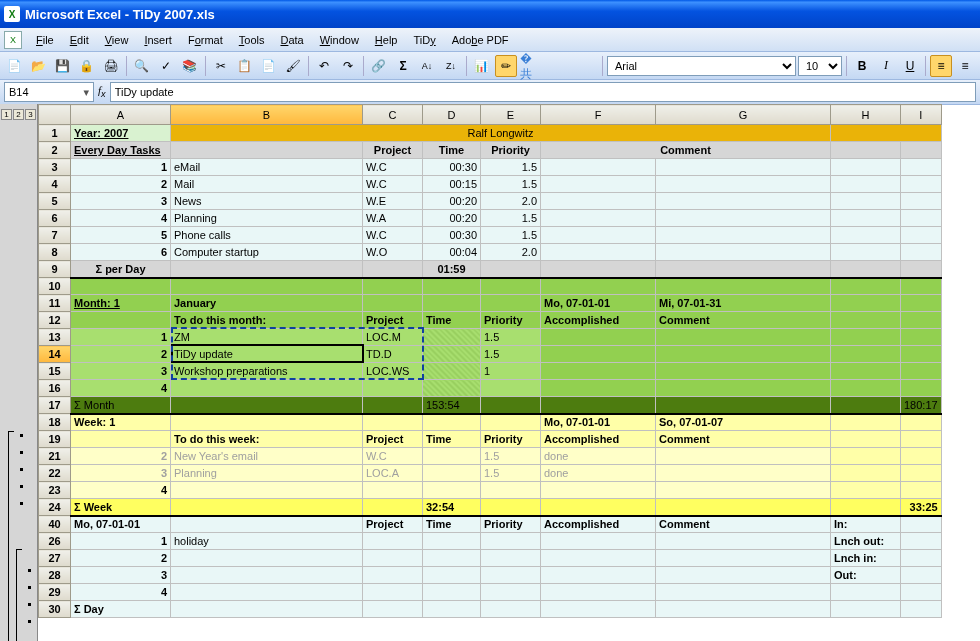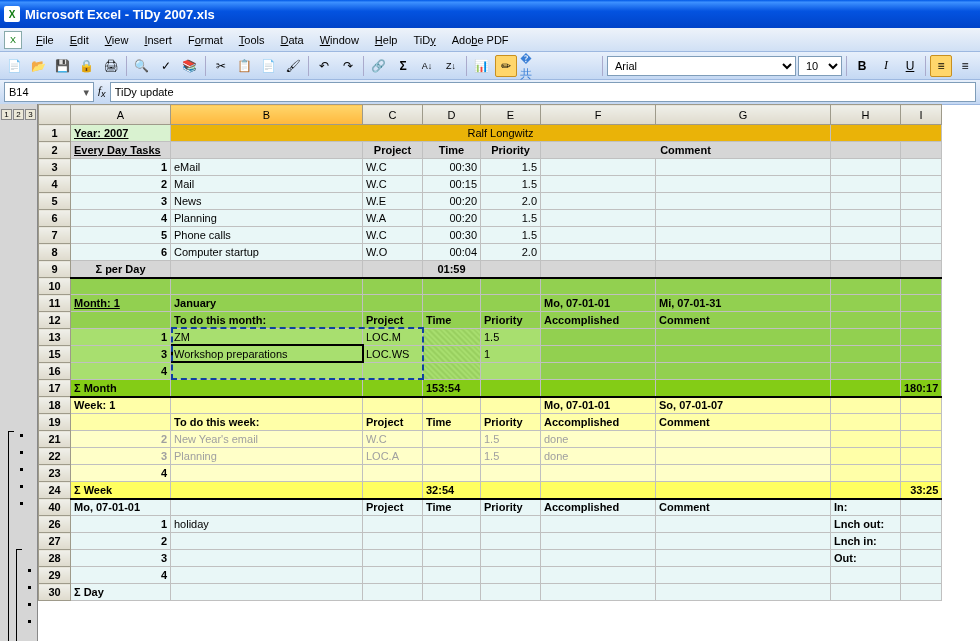--- a/index.html
+++ b/index.html
@@ -48,21 +48,21 @@
 .edbrd td { border-top: 1px solid #000; }
 .edbrdB td { border-bottom: 2px solid #000; }
 .task { background: #e9f7f7; }
 .tasknum { background: #e9f7f7; text-align: right; font-weight: bold; }
 .taskval { background: #e9f7f7; text-align: right; }
 .sumrow { background: #d6d6d6; font-weight: bold; text-align: center; }
 .month { background: #92d050; }
 .monthhdr { background: #92d050; font-weight: bold; }
 .monthtodo { background: #a8df6f; }
 .monthtodonum { background: #a8df6f; text-align: right; font-weight: bold; }
-.monthtotal { background: #84cc16; font-weight: bold; }
+.monthtotal { background: #4d7c0f; font-weight: normal; }
 .week { background: #ffffa8; }
 .weekhdr { background: #ffffa8; font-weight: bold; }
 .weektodo { background: #ffffc8; }
 .weektodonum { background: #ffffc8; text-align: right; font-weight: bold; }
 .weekdone { background: #ffffc8; color: #a0a0a0; }
 .weektotal { background: #ffff60; font-weight: bold; }
 .day { background: #e9f7f7; }
 .dayhdr { background: #e9f7f7; font-weight: bold; }
 .daynum { background: #e9f7f7; text-align: right; font-weight: bold; }
 .selcell { position: relative; }
@@ -327,20 +327,32 @@
           <td class="monthtodo">ZM</td>
           <td class="monthtodo">LOC.M</td>
           <td class="hatched"></td>
           <td class="monthtodo">1.5</td>
           <td class="month"></td>
           <td class="month"></td>
           <td class="month"></td>
           <td class="month"></td>
         </tr>
 <tr>
+          <th class="rh sel">14</th>
+          <td class="monthtodonum">2</td>
+          <td class="monthtodo selcell">TiDy update</td>
+          <td class="monthtodo">TD.D</td>
+          <td class="hatched"></td>
+          <td class="monthtodo">1.5</td>
+          <td class="month"></td>
+          <td class="month"></td>
+          <td class="month"></td>
+          <td class="month"></td>
+        </tr>
+<tr>
           <th class="rh">15</th>
           <td class="monthtodonum">3</td>
           <td class="monthtodo">Workshop preparations</td>
           <td class="monthtodo">LOC.WS</td>
           <td class="hatched"></td>
           <td class="monthtodo">1</td>
           <td class="month"></td>
           <td class="month"></td>
           <td class="month"></td>
           <td class="month"></td>

